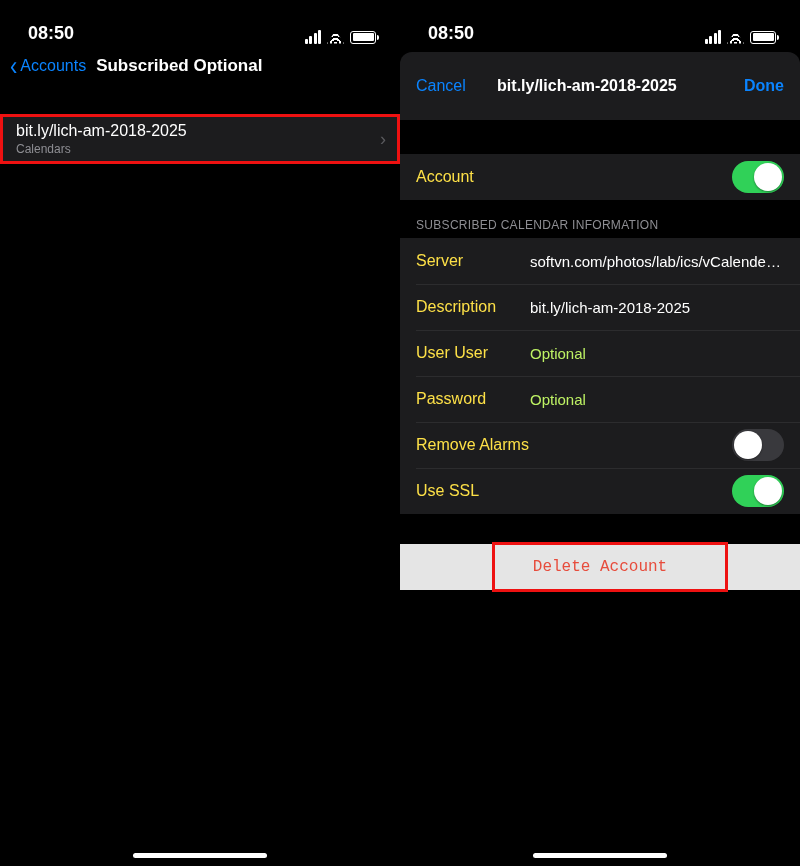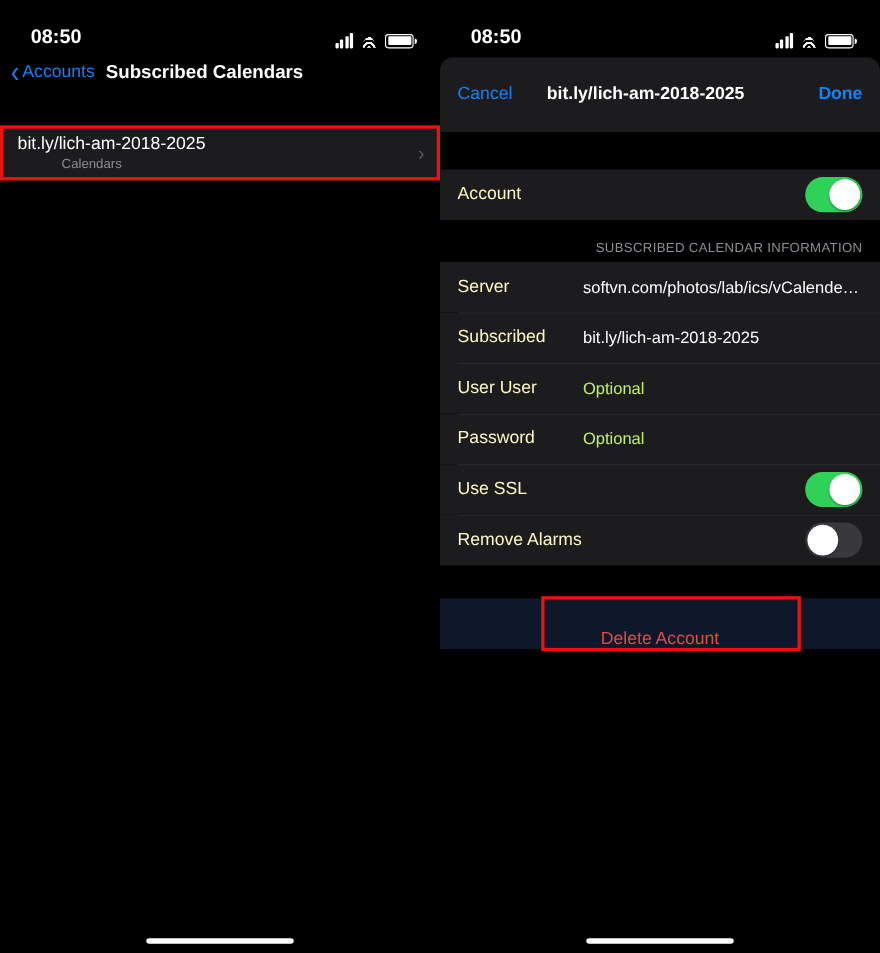--- a/index.html
+++ b/index.html
@@ -62,21 +62,21 @@
   
   .cell {
     margin-top: 26px;
     background:#1c1c1e;
     padding:8px 14px 8px 16px;
     display:flex; align-items:center; justify-content:space-between;
     position:relative;
   }
   .cell .ct { display:flex; flex-direction:column; gap:2px; }
   .cell .primary { font-size:16px; color:#fff; }
-  .cell .secondary { font-size:12px; color:#8e8e93;margin-left:40px; }
+  .cell .secondary { font-size:12px; color:#8e8e93; }
   .cell .chev-r { color:#5a5a5e; font-size:18px; }
 
   .highlight-red { outline:3px solid #e11; outline-offset:-3px; }
   .modal-sheet {
     background:#1c1c1e;
     border-top-left-radius:12px;
     border-top-right-radius:12px;
     margin-top:0;
     flex:1;
     display:flex; flex-direction:column;
@@ -93,58 +93,58 @@
 
   .section-gap { height:34px; background:#000; }
   .section-gap.sm { height:30px; }
   .section-header {
     background:#000;
     padding: 18px 16px 6px 16px;
     font-size:12px;
     letter-spacing:0.3px;
     color:#8e8e93;
     text-transform:uppercase;
-    text-align:right;
   }
 
   .row {
     background:#1c1c1e;
     min-height:46px;
     display:flex; align-items:center;
     padding:0 16px;
     gap:14px;
     position:relative;
     font-size:16px;
   }
   .row + .row::before {
     content:""; position:absolute; top:0; left:16px; right:0; height:1px;
     background:#2c2c2e;
   }
-  .row .label { width:100px; color:#fef9c3; flex-shrink:0; }
+  .row .label { width:100px; color:#fde047; flex-shrink:0; }
   .row .value { color:#fff; overflow:hidden; text-overflow:ellipsis; white-space:nowrap; flex:1; font-size:15px; }
   .row .placeholder { color:#bef264; }
   .row.single { justify-content:space-between; }
   .row.single .label { width:auto; }
 
   
   .toggle {
     width:52px; height:32px; border-radius:16px; background:#39393d; position:relative; flex-shrink:0;
   }
   .toggle.on { background:#30d158; }
   .knob {
     position:absolute; top:2px; width:28px; height:28px; border-radius:50%;
     background:#fff; box-shadow:0 1px 2px rgba(0,0,0,0.4);
   }
   .toggle.on .knob { right:2px; }
   .toggle:not(.on) .knob { left:2px; }
 
   .delete-row {
-    background:#0f172a;
-    height:46px; display:flex; align-items:flex-end; justify-content:center;
+    background:#e5e5e5;
+    height:46px; display:flex; align-items:center; justify-content:center;
     position:relative;
+    font-family:Liberation Mono, monospace;
   }
   .delete-row span { color:#e74c3c; font-size:16px; }
 
   .home-indicator {
     position:absolute; bottom:8px; left:50%; transform:translateX(-50%);
     width:134px; height:5px; border-radius:3px; background:#fff;
   }
 
   .phone.right { background:#000; }
   .phone.right .modal-sheet { background:#000; }
@@ -170,21 +170,21 @@
         </span>
       <span class="wifi"></span>
       <span class="batt"></span>
     </span>
   </div>
   <div class="navbar">
     <span class="back">
       <span class="chev">‹</span>
       <span>Accounts</span>
     </span>
-    <span class="nav-title">Subscribed Calendars</span>
+    <span class="nav-title">Subscribed Optional</span>
   </div>
 
   <div class="cell highlight-red">
     <div class="ct">
       <span class="primary">bit.ly/lich-am-2018-2025</span>
       <span class="secondary">Calendars</span>
     </div>
     <span class="chev-r">›</span>
   </div>
 
@@ -223,43 +223,43 @@
         </span>
     </div>
 
     <div class="section-header">SUBSCRIBED CALENDAR INFORMATION</div>
 
     <div class="row">
       <span class="label">Server</span>
       <span class="value">softvn.com/photos/lab/ics/vCalender_201…</span>
     </div>
     <div class="row">
-      <span class="label">Subscribed</span>
+      <span class="label">Description</span>
       <span class="value">bit.ly/lich-am-2018-2025</span>
     </div>
     <div class="row">
       <span class="label">User User</span>
       <span class="value placeholder">Optional</span>
     </div>
     <div class="row">
       <span class="label">Password</span>
       <span class="value placeholder">Optional</span>
+    </div>
+    <div class="row single">
+      <span class="label">Remove Alarms</span>
+      <span class="toggle">
+          <span class="knob"></span>
+        </span>
     </div>
     <div class="row single">
       <span class="label">Use SSL</span>
       <span class="toggle on">
           <span class="knob"></span>
         </span>
     </div>
-    <div class="row single">
-      <span class="label">Remove Alarms</span>
-      <span class="toggle">
-          <span class="knob"></span>
-        </span>
-    </div>
 
     <div class="section-gap sm"></div>
 
     <div class="delete-row">
       <span>Delete Account</span>
       <div class="delete-highlight"></div>
     </div>
 
   </div>
   <div class="home-indicator"></div>

